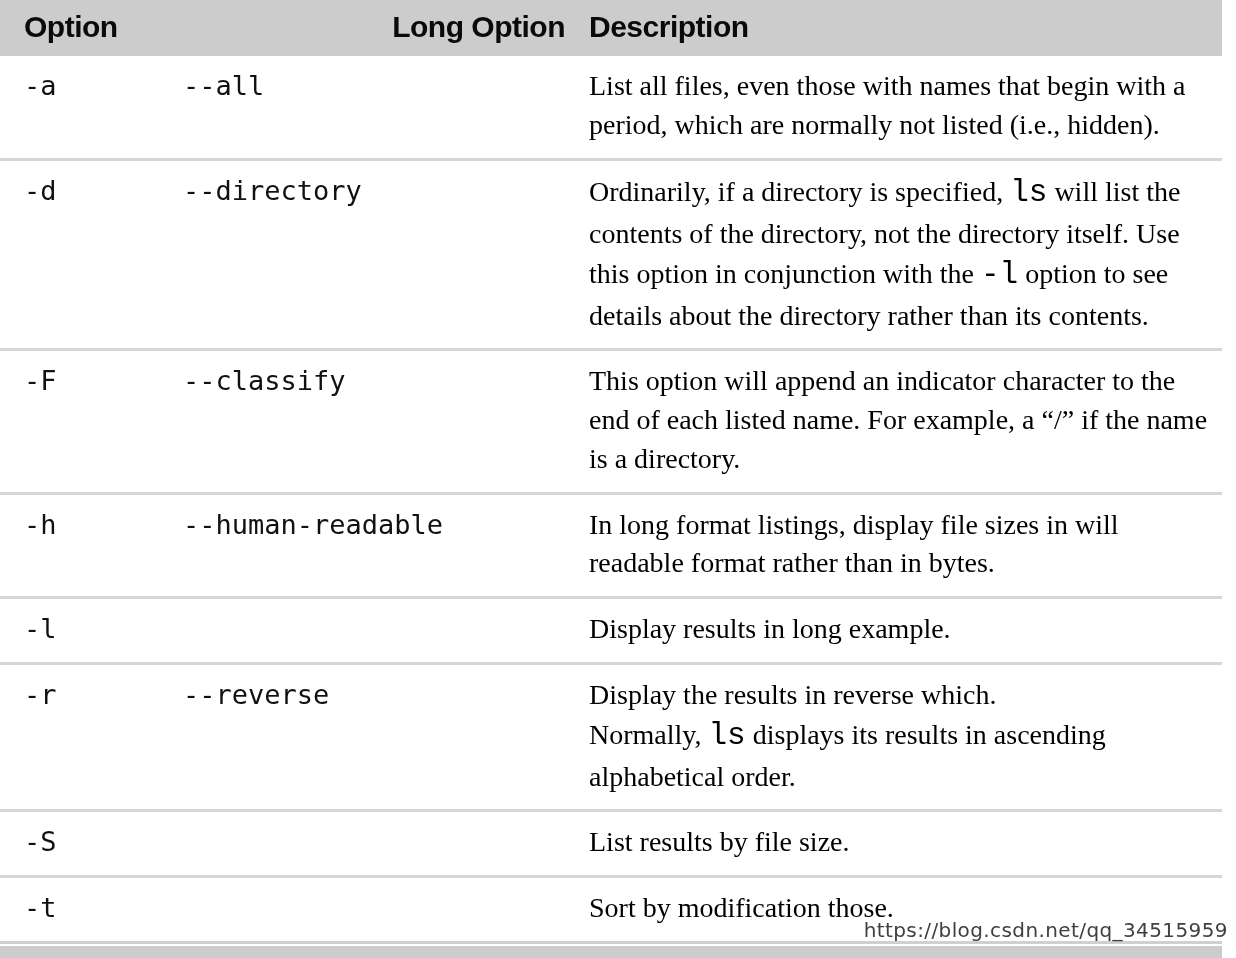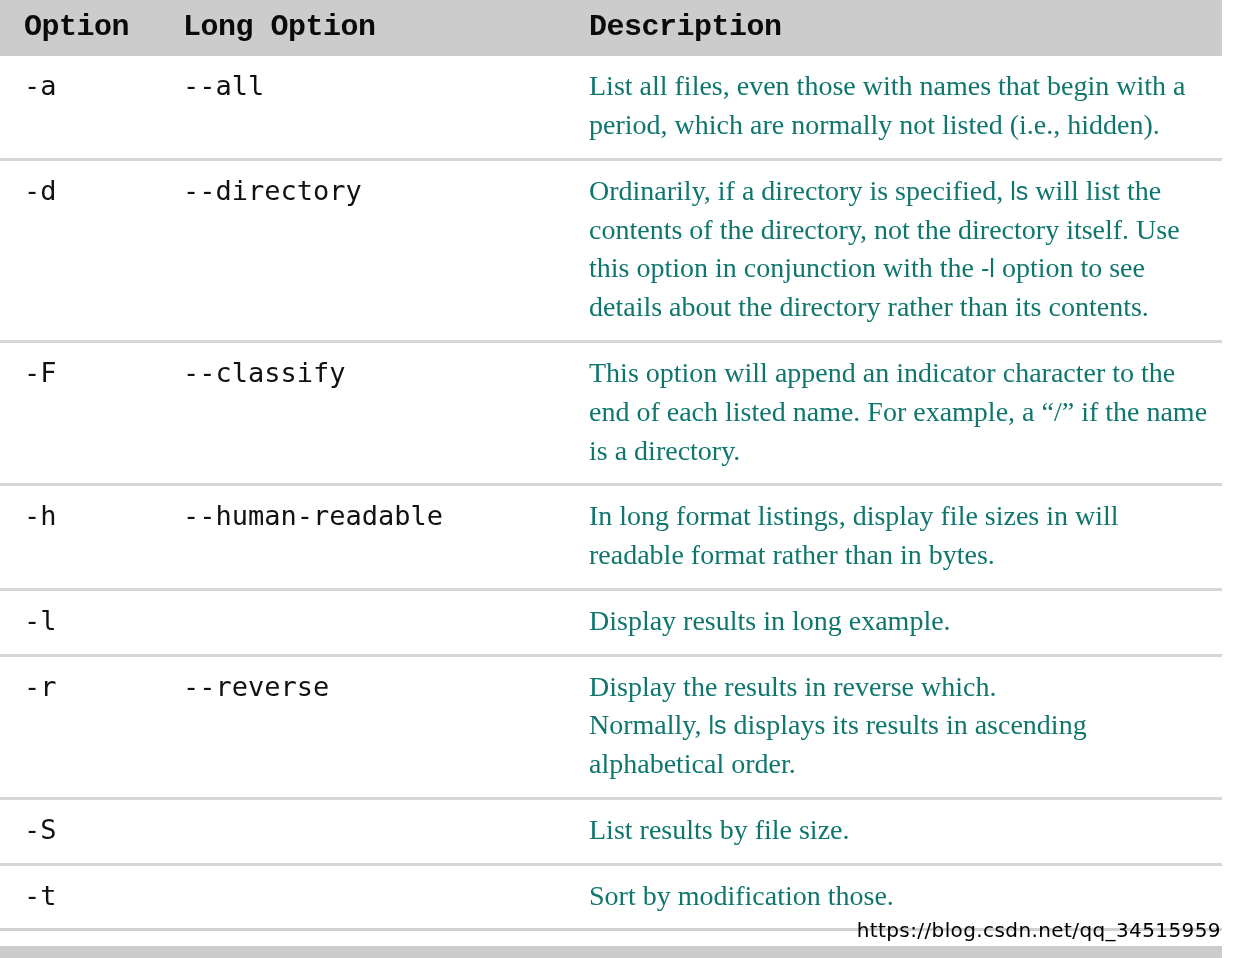--- a/index.html
+++ b/index.html
@@ -23,31 +23,31 @@
   }
 
   .options-table col.col-option     { width: 183px; }
   .options-table col.col-long       { width: 382px; }
   .options-table col.col-desc       { width: 657px; }
 
   thead th {
     background: #cccccc;
     text-align: left;
     vertical-align: top;
-    font-family: Liberation Mono, monospace;
+    font-family: Liberation Sans, sans-serif;
     font-weight: bold;
     font-size: 30px;
     line-height: 1.08;
     letter-spacing: -0.5px;
     padding: 11px 0 13px 0;
     color: #0a0a0a;
     border: none;
   }
   thead th.th-option { padding-left: 24px; }
-  thead th.th-long   { padding-left: 0px; }
+  thead th.th-long   { padding-left: 0px; text-align: right; }
   thead th.th-desc   { padding-left: 24px; }
 
   tbody tr {
     border-bottom: 3px solid #d6d6d6;
   }
   tbody tr:last-child {
     border-bottom: 3px solid #d0d0d0;
   }
 
   tbody td {
@@ -66,52 +66,52 @@
     padding-top: 11px;
     padding-bottom: 13px;
   }
   td.cell-option { padding-left: 24px; }
   td.cell-long   { padding-left: 0px; }
 
   td.cell-desc {
     font-family: "Liberation Serif", serif;
     font-size: 28px;
     line-height: 1.385;
-    color: #0f766e;
+    color: #000000;
     padding-left: 24px;
     padding-right: 8px;
     padding-top: 11px;
     padding-bottom: 13px;
   }
 
   td.cell-desc code,
   td.cell-desc .mono {
-    font-family: Liberation Sans, sans-serif;
-    font-size: 25px;
+    font-family: Liberation Mono, monospace;
+    font-size: 31px;
     letter-spacing: 0;
   }
 
   .desc-line { display: block; }
 
   .bottom-band {
     position: absolute;
     left: 0;
     bottom: 0;
     width: 1222px;
     height: 12px;
     background: #cccccc;
   }
 
   .watermark {
     position: absolute;
-    right: 15px;
+    right: 8px;
     bottom: 16px;
     font-family: "DejaVu Sans", "Liberation Sans", sans-serif;
     font-size: 20px;
-    color: #000000;
+    color: #404040;
     letter-spacing: 0.4px;
     white-space: nowrap;
     user-select: none;
   }
 </style>
 </head>
 <body>
 
 <table class="options-table">
   <colgroup>

